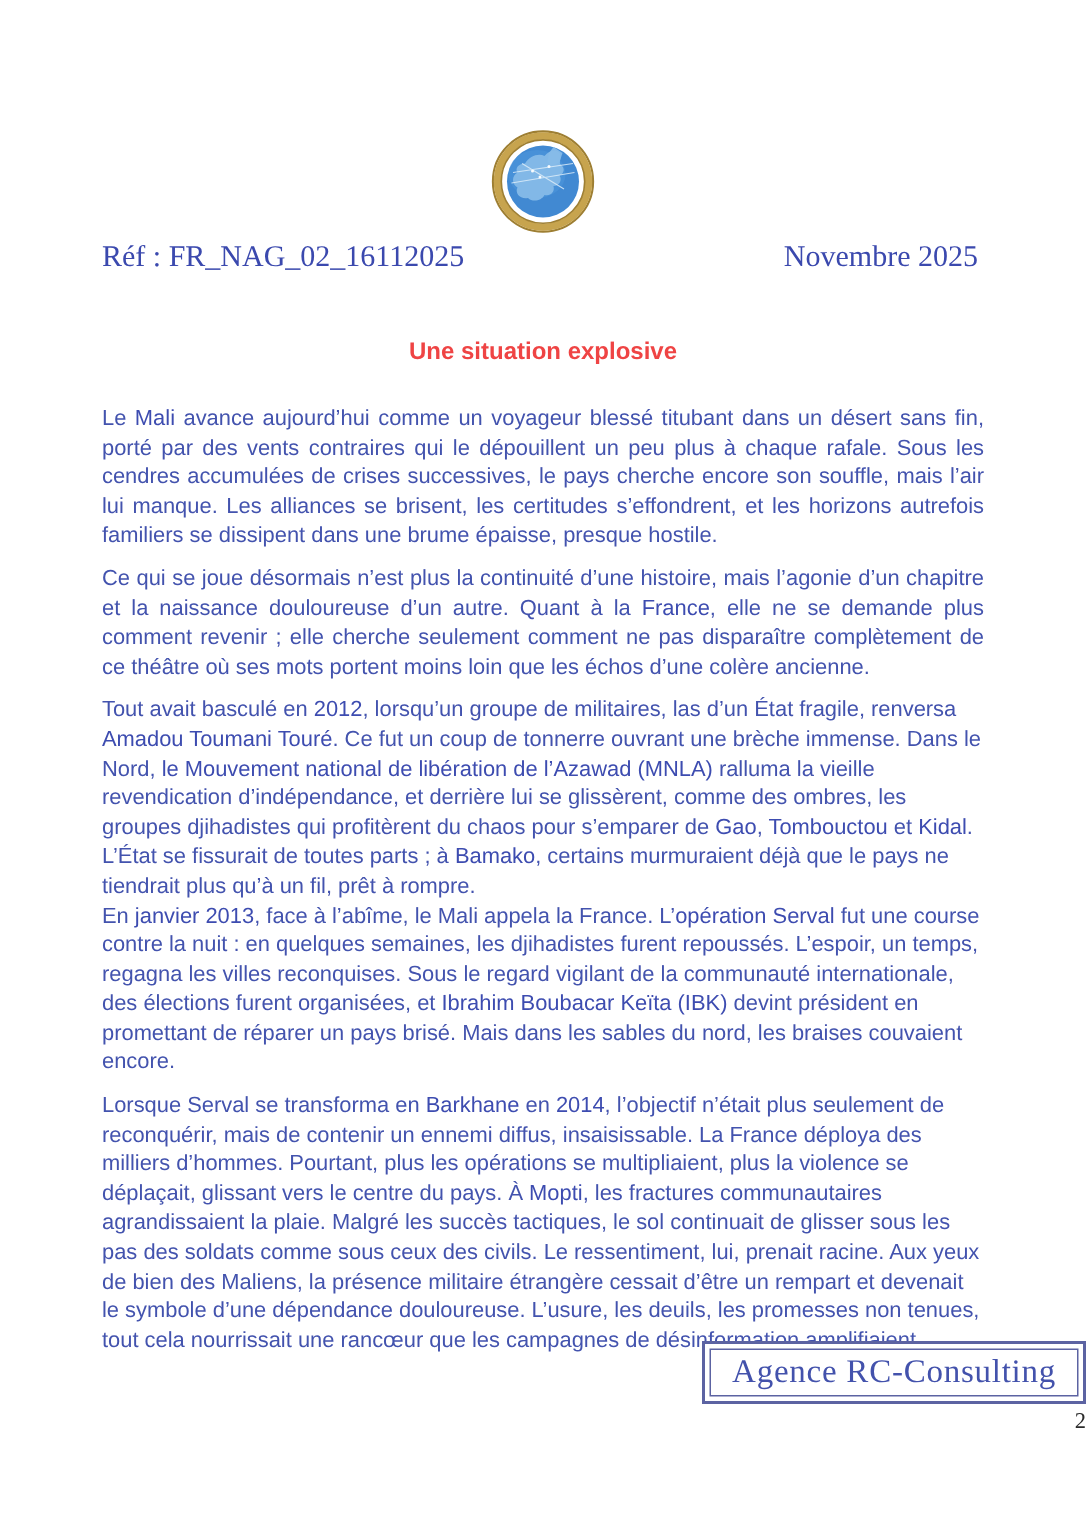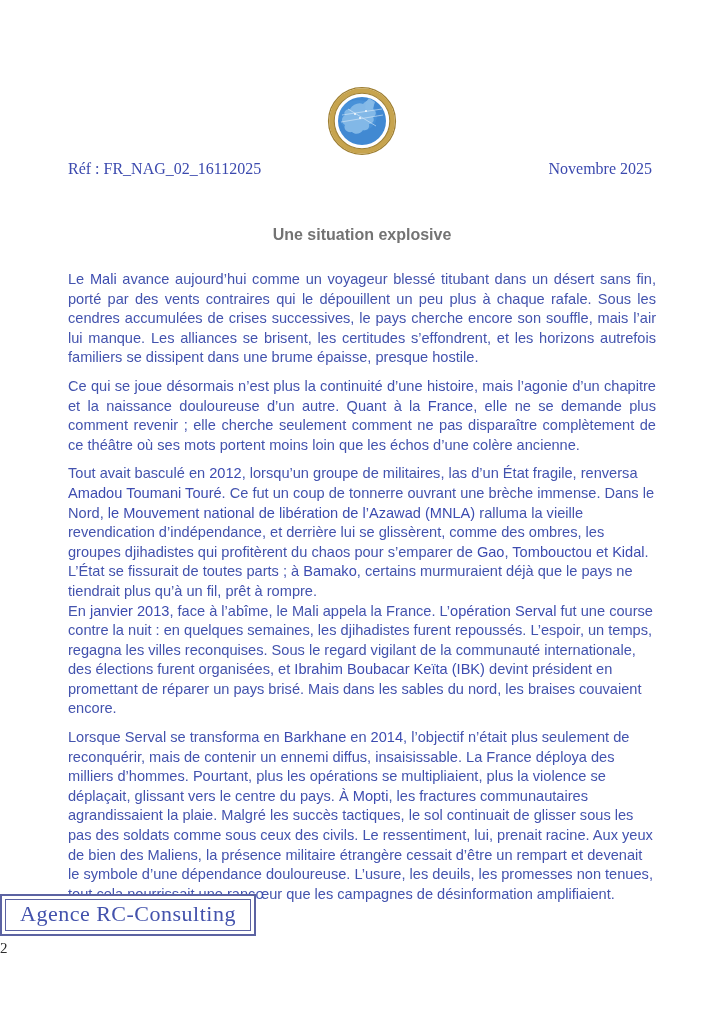--- a/index.html
+++ b/index.html
@@ -12,43 +12,43 @@
     overflow:hidden;
   }
   .logo-wrap{
     position:absolute;top:84px;left:0;right:0;
     display:flex;justify-content:center;
   }
   .ref-row{
     position:absolute;top:160px;left:68px;right:72px;
     display:flex;justify-content:space-between;align-items:flex-start;
     font-family:"Liberation Serif","DejaVu Serif",serif;
-    font-size:16px;
+    font-size:20px;
     color:#3b49ae;
   }
   .title{
     position:absolute;top:226px;left:0;right:0;
     margin:0;
     text-align:center;
     font-size:16px;
     font-weight:700;
-    color:#737373;
+    color:#ef4444;
   }
   .body{
     position:absolute;top:270px;left:68px;right:68px;
     font-size:14.6px;
     line-height:19.6px;
     color:#4353ae;
   }
   .body p{margin:0 0 9px 0;}
   .body p.no-gap{margin-bottom:0;}
   .body b{font-weight:400;color:#3d4cb0;}
   .footer{
     position:absolute;top:894px;left:0;right:0;
-    display:flex;flex-direction:column;align-items:flex-start;
+    display:flex;flex-direction:column;align-items:flex-end;
   }
   .brand-box{
     border:2px solid #5c63a2;
     padding:3px;
     background:#ffffff;
   }
   .brand-inner{
     border:1px solid #5c63a2;
     padding:1px 14px 3px 14px;
   }

